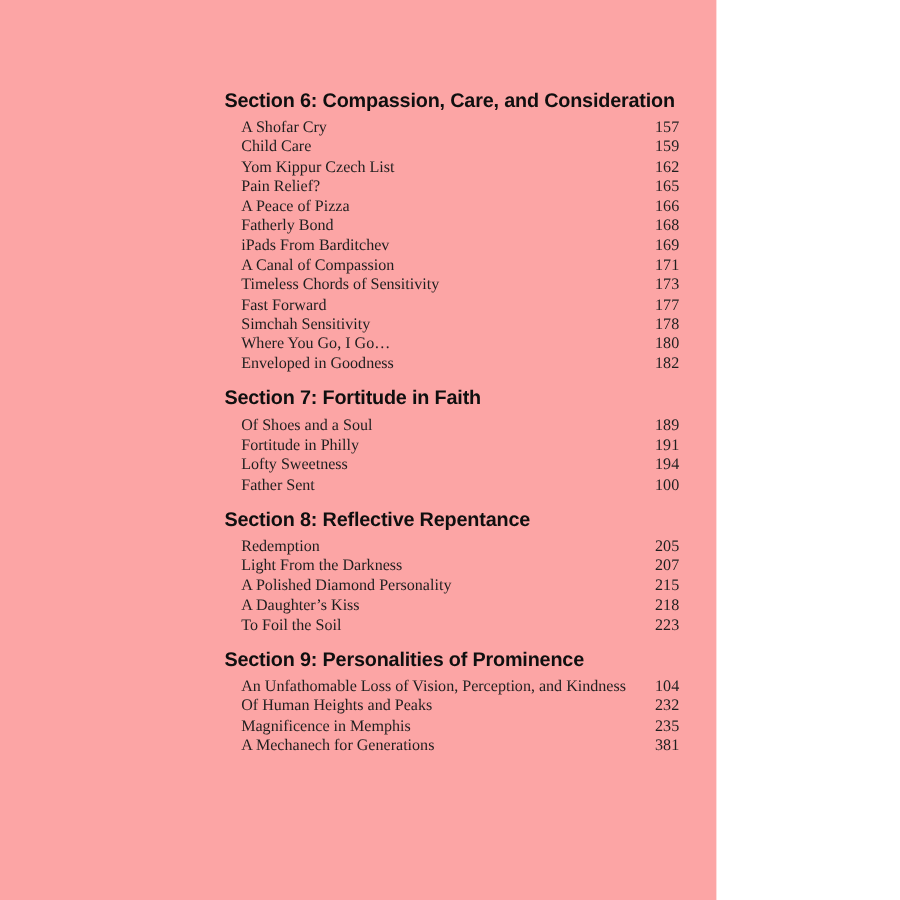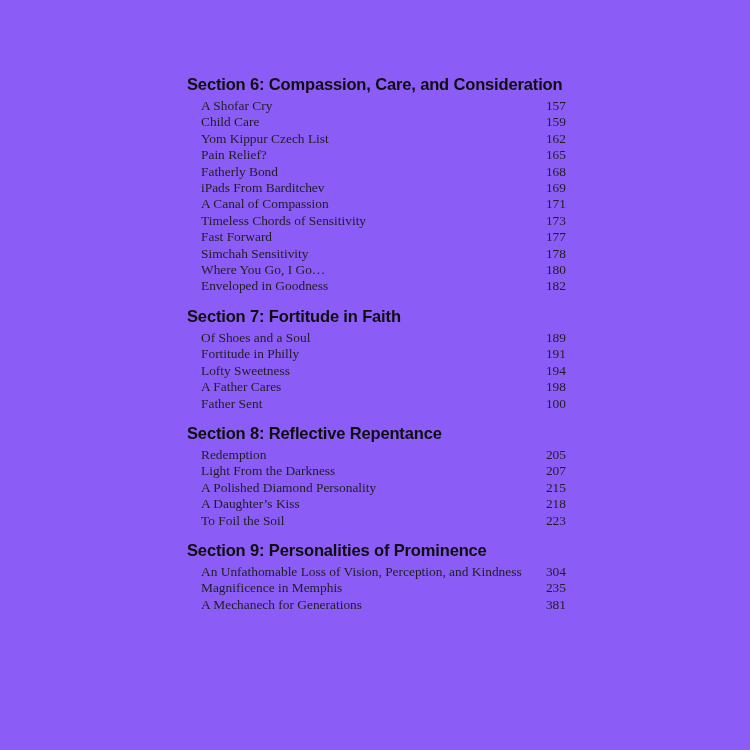--- a/index.html
+++ b/index.html
@@ -2,26 +2,25 @@
 <html><head>
 <meta charset="utf-8">
 <style>
   html, body {
     margin: 0;
     padding: 0;
     background: #ffffff;
   }
   .page {
     position: relative;
-    width: 730px;
+    width: 597px;
     height: 750px;
-    background: #8b5cf6;
+    background: #fca5a5;
     overflow: hidden;
     font-family: "Liberation Serif", serif;
-    padding-left: 20px;
   }
   .toc {
     position: absolute;
     left: 187px;
     top: 75px;
     width: 379px;
   }
   .toc-section { margin: 0; }
   .section-heading {
     font-family: "Liberation Sans", sans-serif;
@@ -64,20 +63,24 @@
         </div>
         <div class="toc-row">
           <span class="entry-title">Yom Kippur Czech List</span>
           <span class="entry-page">162</span>
         </div>
         <div class="toc-row">
           <span class="entry-title">Pain Relief?</span>
           <span class="entry-page">165</span>
         </div>
         <div class="toc-row">
+          <span class="entry-title">A Peace of Pizza</span>
+          <span class="entry-page">166</span>
+        </div>
+        <div class="toc-row">
           <span class="entry-title">Fatherly Bond</span>
           <span class="entry-page">168</span>
         </div>
         <div class="toc-row">
           <span class="entry-title">iPads From Barditchev</span>
           <span class="entry-page">169</span>
         </div>
         <div class="toc-row">
           <span class="entry-title">A Canal of Compassion</span>
           <span class="entry-page">171</span>
@@ -111,24 +114,20 @@
         </div>
         <div class="toc-row">
           <span class="entry-title">Fortitude in Philly</span>
           <span class="entry-page">191</span>
         </div>
         <div class="toc-row">
           <span class="entry-title">Lofty Sweetness</span>
           <span class="entry-page">194</span>
         </div>
         <div class="toc-row">
-          <span class="entry-title">A Father Cares</span>
-          <span class="entry-page">198</span>
-        </div>
-        <div class="toc-row">
           <span class="entry-title">Father Sent</span>
           <span class="entry-page">100</span>
         </div>
       </section>
       <section class="toc-section">
         <h2 class="section-heading">Section 8: Reflective Repentance</h2>
         <div class="toc-row">
           <span class="entry-title">Redemption</span>
           <span class="entry-page">205</span>
         </div>
@@ -146,21 +145,25 @@
         </div>
         <div class="toc-row">
           <span class="entry-title">To Foil the Soil</span>
           <span class="entry-page">223</span>
         </div>
       </section>
       <section class="toc-section">
         <h2 class="section-heading">Section 9: Personalities of Prominence</h2>
         <div class="toc-row">
           <span class="entry-title">An Unfathomable Loss of Vision, Perception, and Kindness</span>
-          <span class="entry-page">304</span>
+          <span class="entry-page">104</span>
+        </div>
+        <div class="toc-row">
+          <span class="entry-title">Of Human Heights and Peaks</span>
+          <span class="entry-page">232</span>
         </div>
         <div class="toc-row">
           <span class="entry-title">Magnificence in Memphis</span>
           <span class="entry-page">235</span>
         </div>
         <div class="toc-row">
           <span class="entry-title">A Mechanech for Generations</span>
           <span class="entry-page">381</span>
         </div>
       </section>

